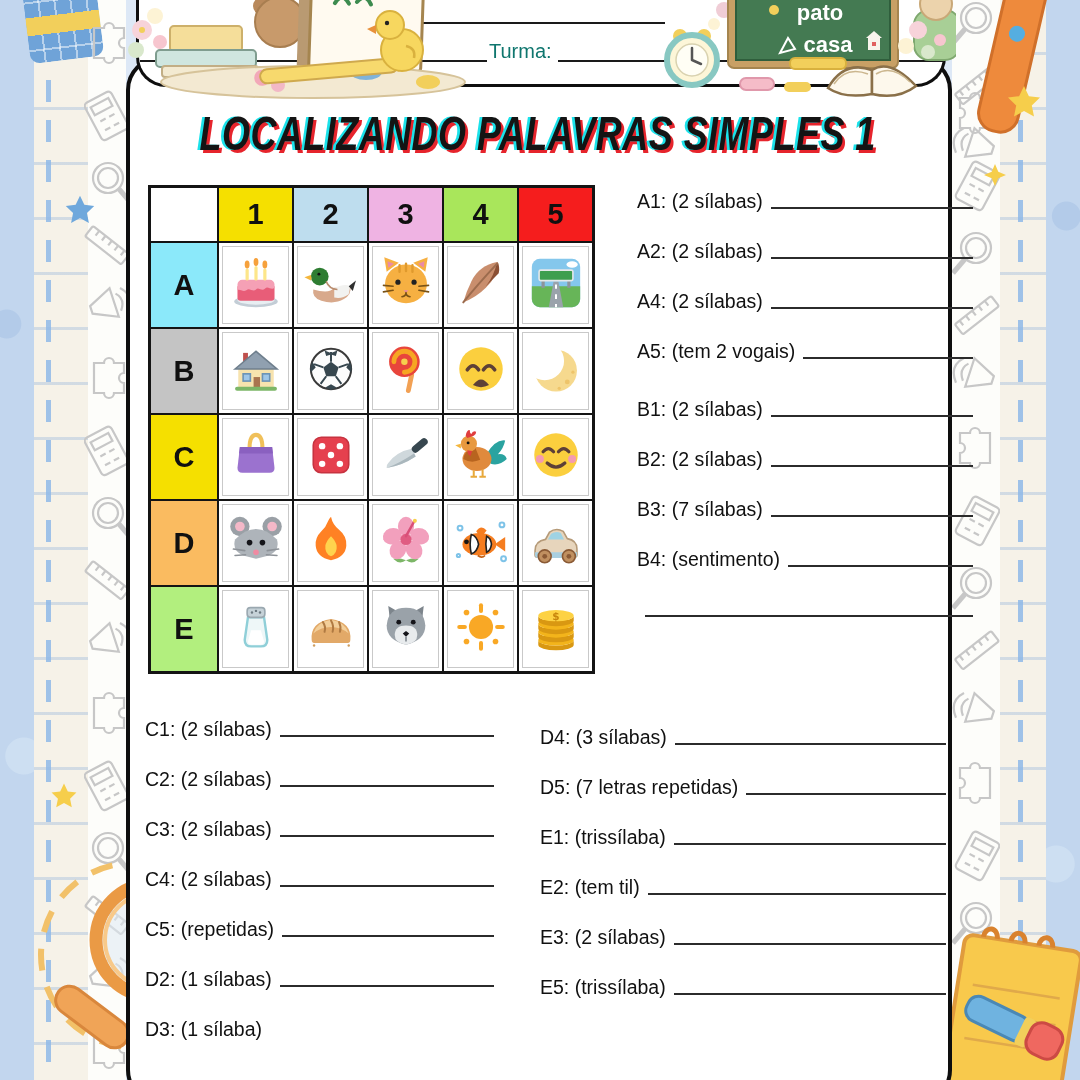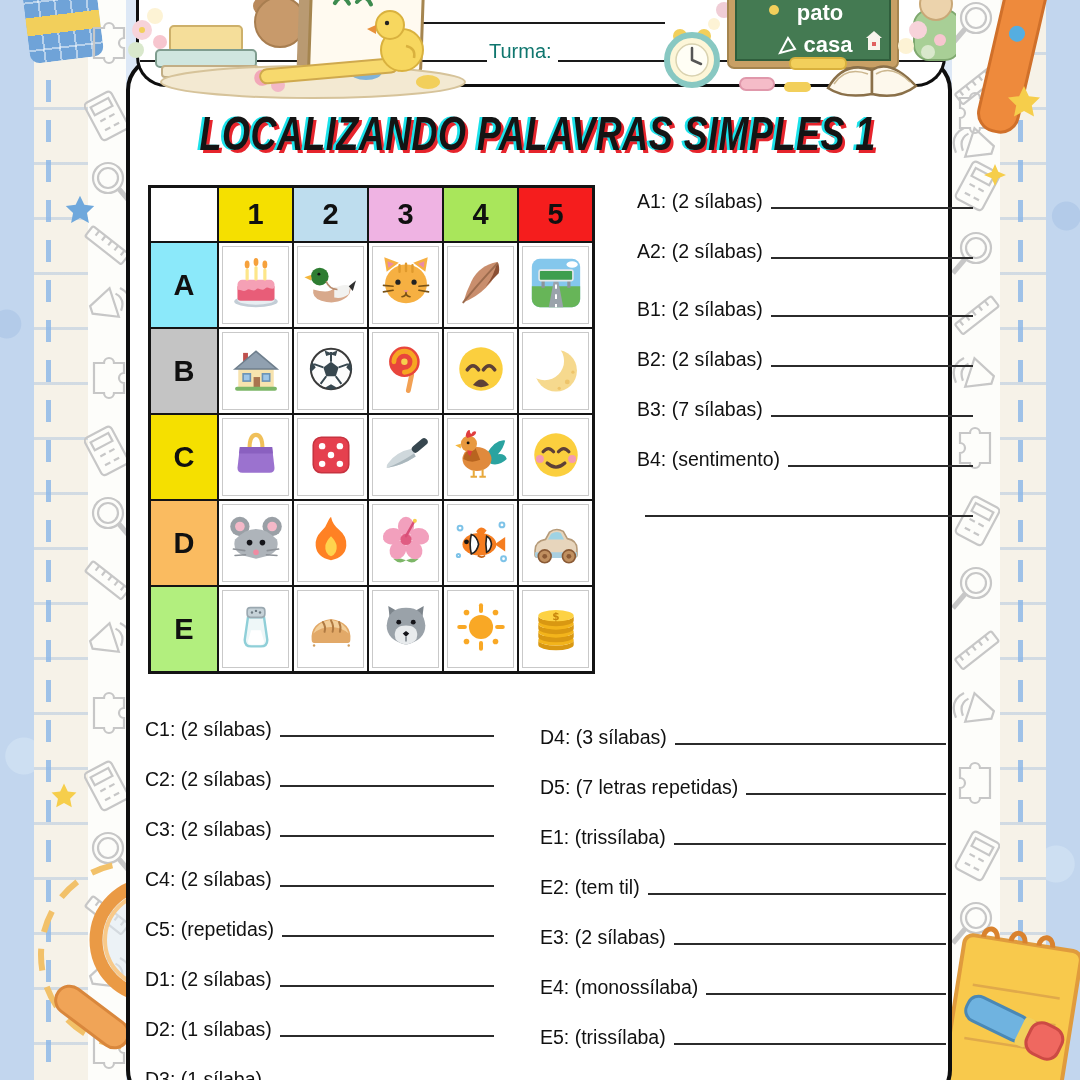--- a/index.html
+++ b/index.html
@@ -554,20 +554,28 @@
   <div class="abs answers answers-right" id="answersRight">
       <div class="group">
         <div class="ans">
           <span class="ans-label">A1: (2 sílabas)</span>
           <span class="blank"></span>
         </div>
         <div class="ans">
           <span class="ans-label">A2: (2 sílabas)</span>
           <span class="blank"></span>
         </div>
+        <div class="ans">
+          <span class="ans-label">A4: (2 sílabas)</span>
+          <span class="blank"></span>
+        </div>
+        <div class="ans">
+          <span class="ans-label">A5: (tem 2 vogais)</span>
+          <span class="blank"></span>
+        </div>
       </div>
       <div class="group">
         <div class="ans">
           <span class="ans-label">B1: (2 sílabas)</span>
           <span class="blank"></span>
         </div>
         <div class="ans">
           <span class="ans-label">B2: (2 sílabas)</span>
           <span class="blank"></span>
         </div>
@@ -599,24 +607,20 @@
       </div>
       <div class="ans">
         <span class="ans-label">C4: (2 sílabas)</span>
         <span class="blank"></span>
       </div>
       <div class="ans">
         <span class="ans-label">C5: (repetidas)</span>
         <span class="blank"></span>
       </div>
       <div class="ans">
-        <span class="ans-label">D1: (2 sílabas)</span>
-        <span class="blank"></span>
-      </div>
-      <div class="ans">
         <span class="ans-label">D2: (1 sílabas)</span>
         <span class="blank"></span>
       </div>
       <div class="ans">
         <span class="ans-label">D3: (1 sílaba)</span>
       </div>
     </div>
   <div class="abs answers answers-br" id="answersBR">
       <div class="ans">
         <span class="ans-label">D4: (3 sílabas)</span>
@@ -632,22 +636,18 @@
       </div>
       <div class="ans">
         <span class="ans-label">E2: (tem til)</span>
         <span class="blank"></span>
       </div>
       <div class="ans">
         <span class="ans-label">E3: (2 sílabas)</span>
         <span class="blank"></span>
       </div>
       <div class="ans">
-        <span class="ans-label">E4: (monossílaba)</span>
-        <span class="blank"></span>
-      </div>
-      <div class="ans">
         <span class="ans-label">E5: (trissílaba)</span>
         <span class="blank"></span>
       </div>
     </div>
 
 </div>
 
 </body></html>

